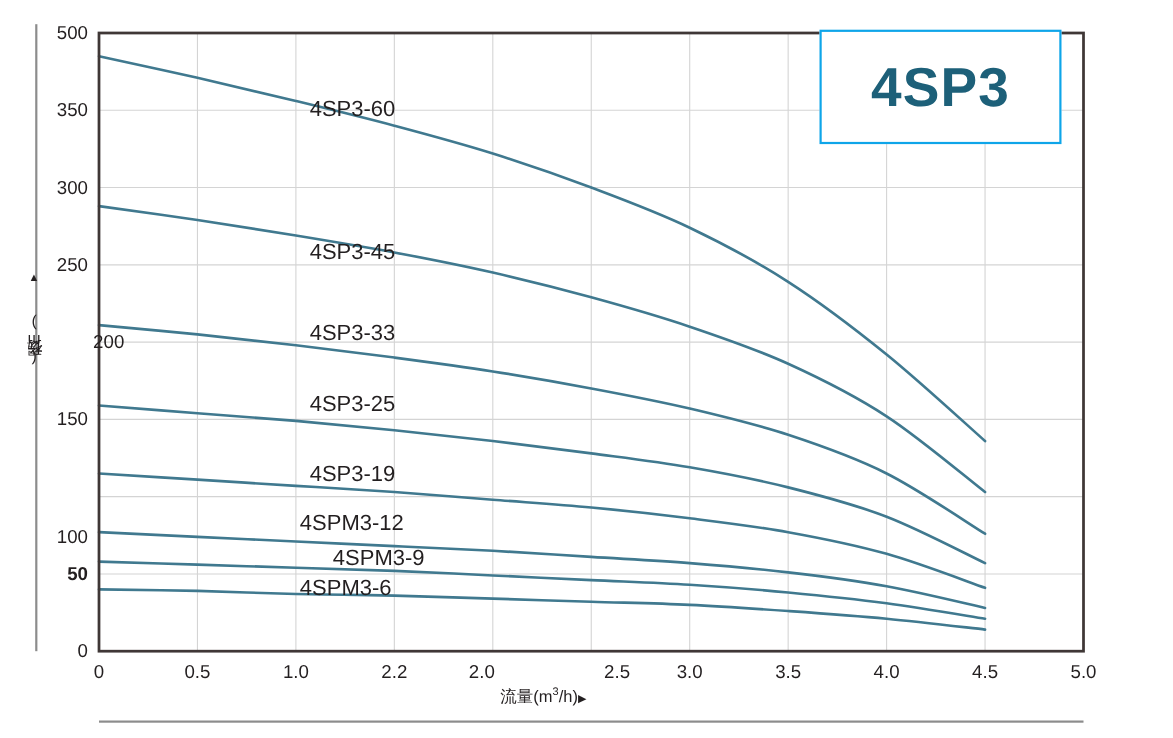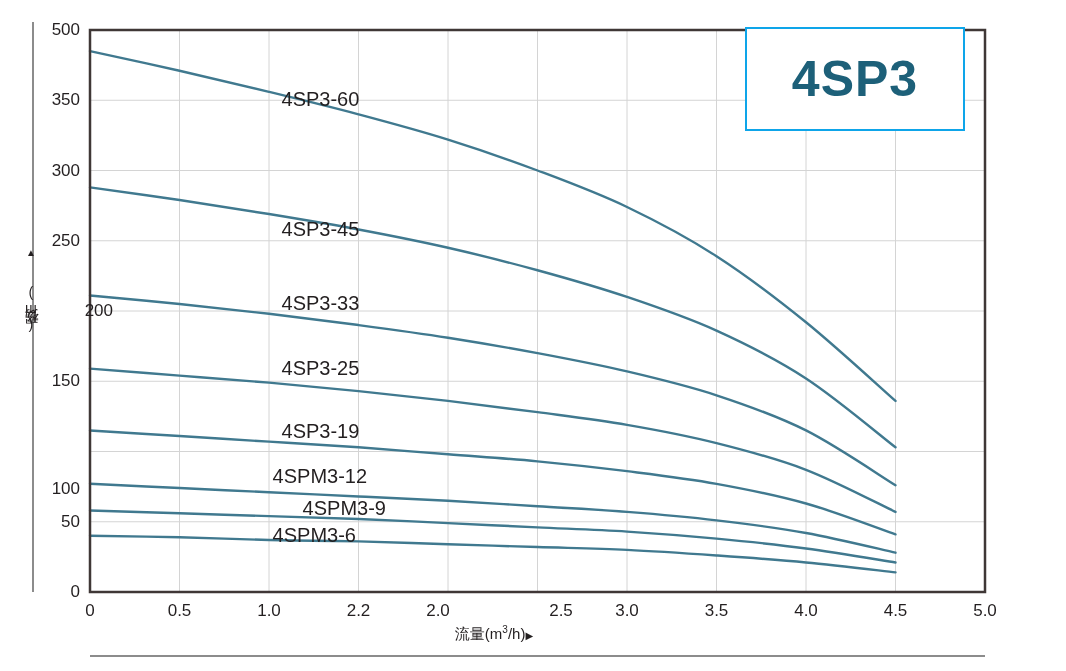--- a/index.html
+++ b/index.html
@@ -179,21 +179,21 @@
   <div class="ylabel-wrap">
     <span class="ylabel-text">扬程(m)</span>
   </div>
 
   <div id="xlabel">
     <span>流量(m</span><span class="sup">3</span><span>/h)</span><span class="arrow">▶</span>
   </div>
 
   <div id="ytick-layer">
       <div class="tick-label ytick" style="left: 26px; top: 583px;">0</div>
-      <div class="tick-label ytick" style="left: 26px; top: 512.75px;">50</div>
+      <div class="tick-label ytick" style="left: 26px; top: 512.75px; font-weight: bold;">50</div>
       <div class="tick-label ytick" style="left: 26px; top: 442.5px; margin-top: 37px;">100</div>
       <div class="tick-label ytick" style="left: 26px; top: 372.25px;">150</div>
       <div class="tick-label ytick" style="left: 26px; top: 302px; padding-left: 33px;">200</div>
       <div class="tick-label ytick" style="left: 26px; top: 231.75px;">250</div>
       <div class="tick-label ytick" style="left: 26px; top: 161.5px;">300</div>
       <div class="tick-label ytick" style="left: 26px; top: 91.25px;">350</div>
       <div class="tick-label ytick" style="left: 26px; top: 21px;">500</div>
     </div>
   <div id="xtick-layer">
       <div class="tick-label xtick" style="left: 60px; top: 602px;">0</div>

